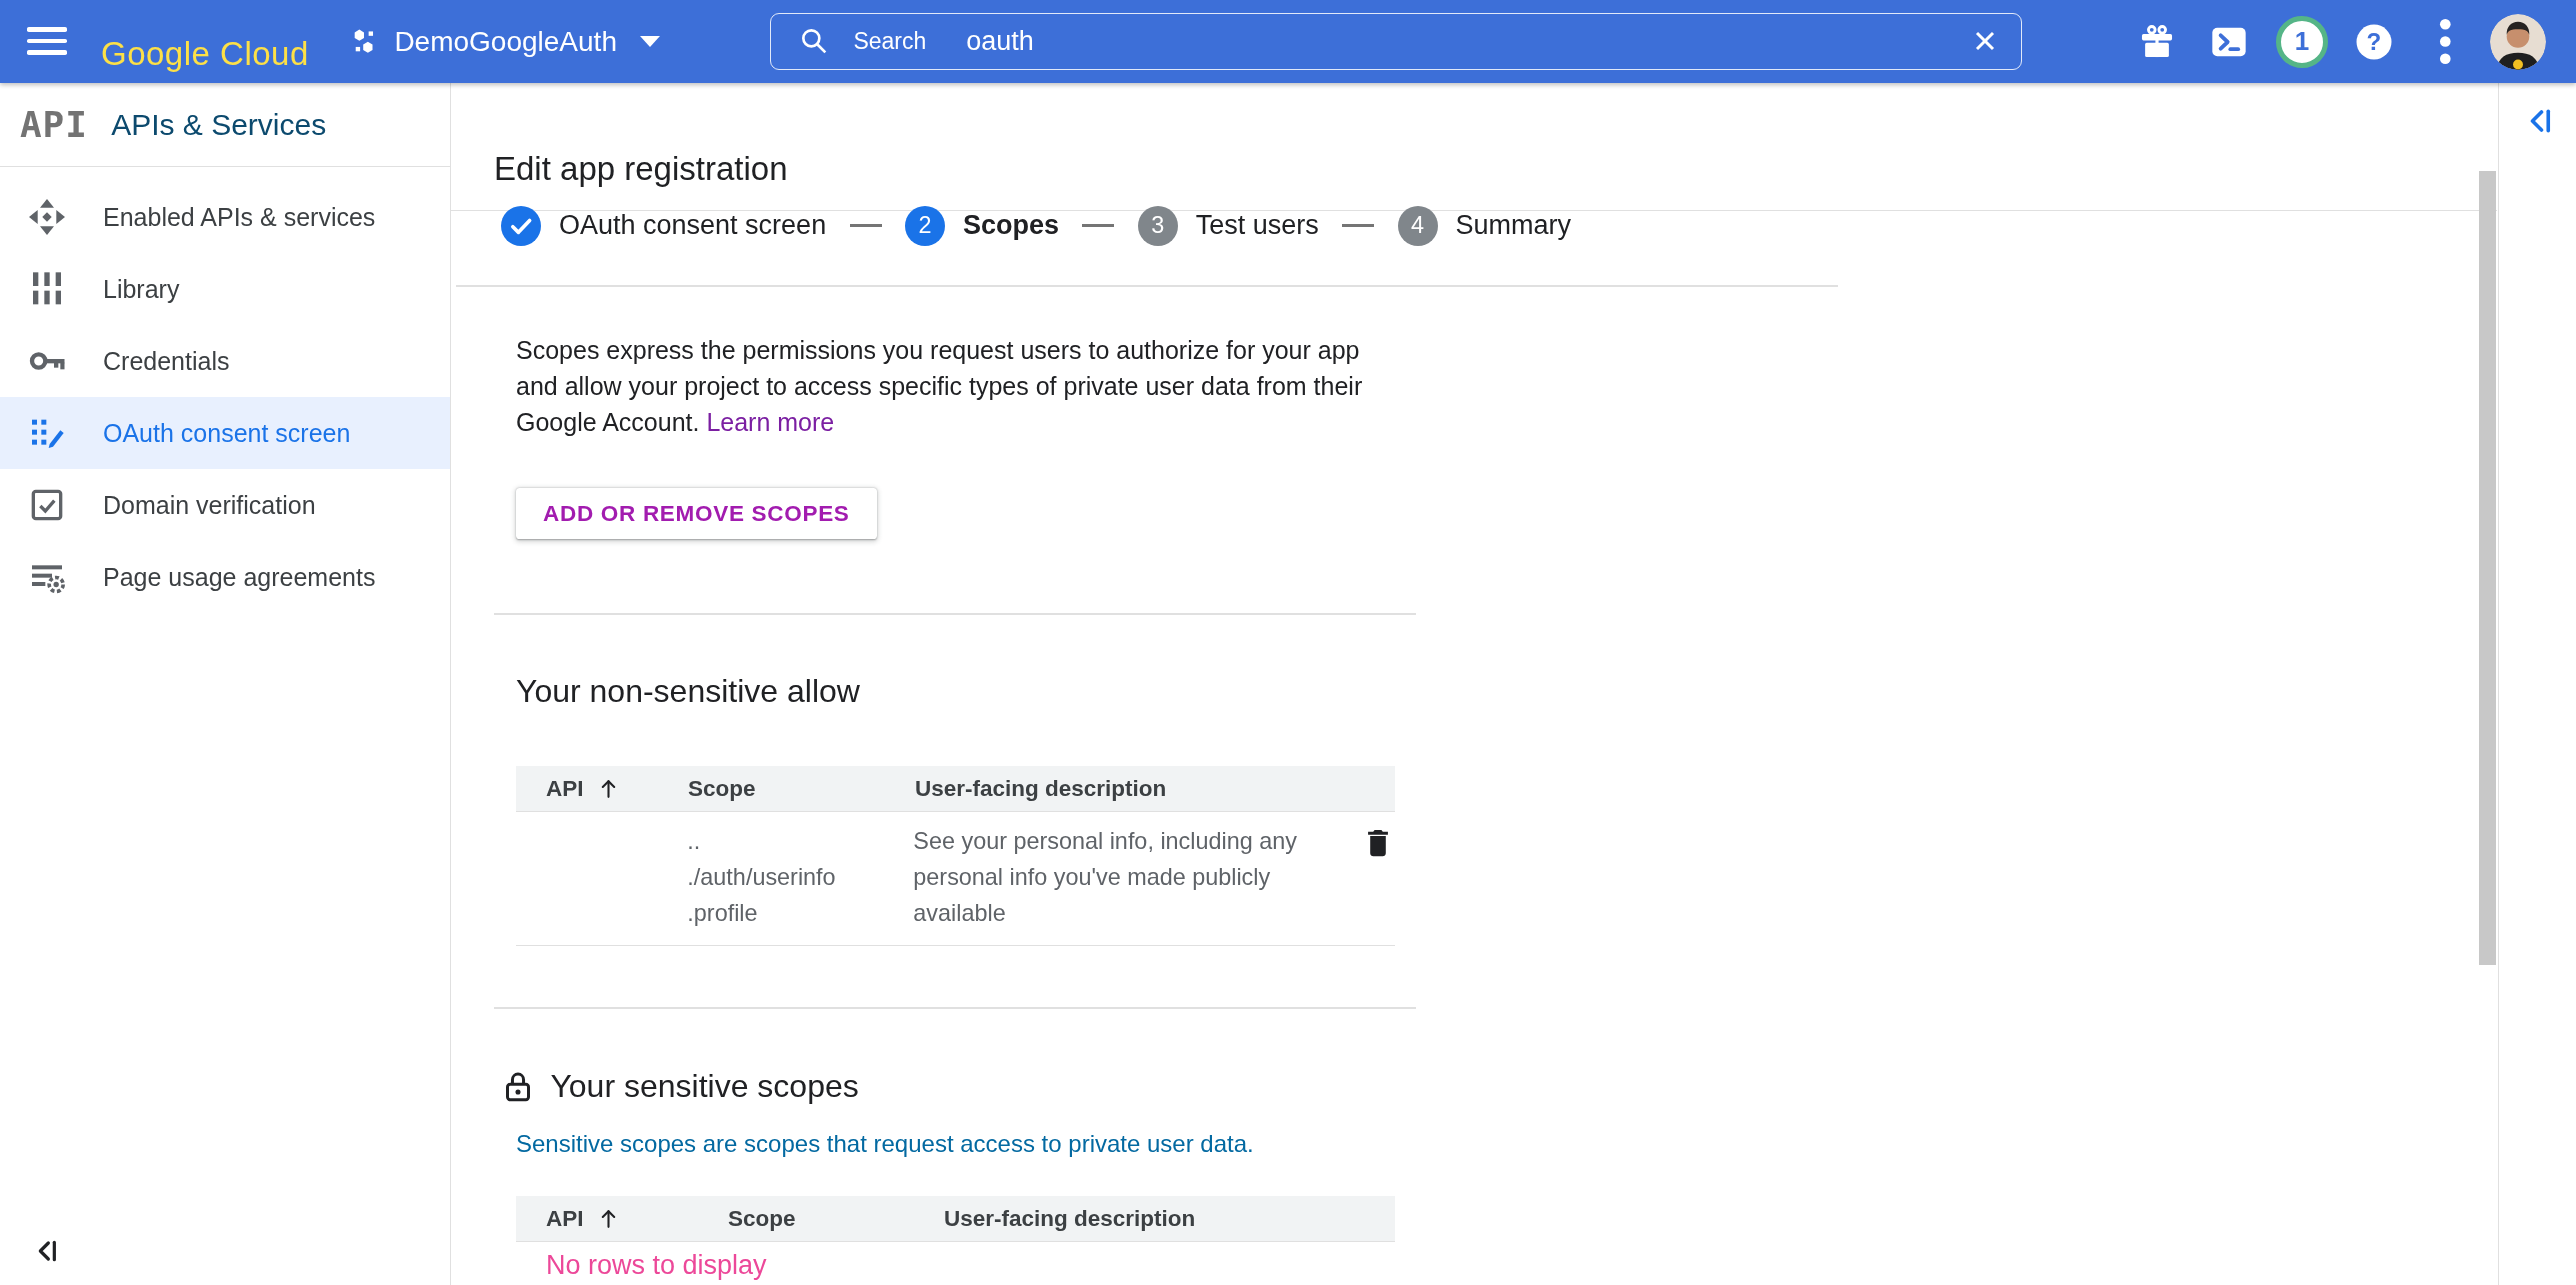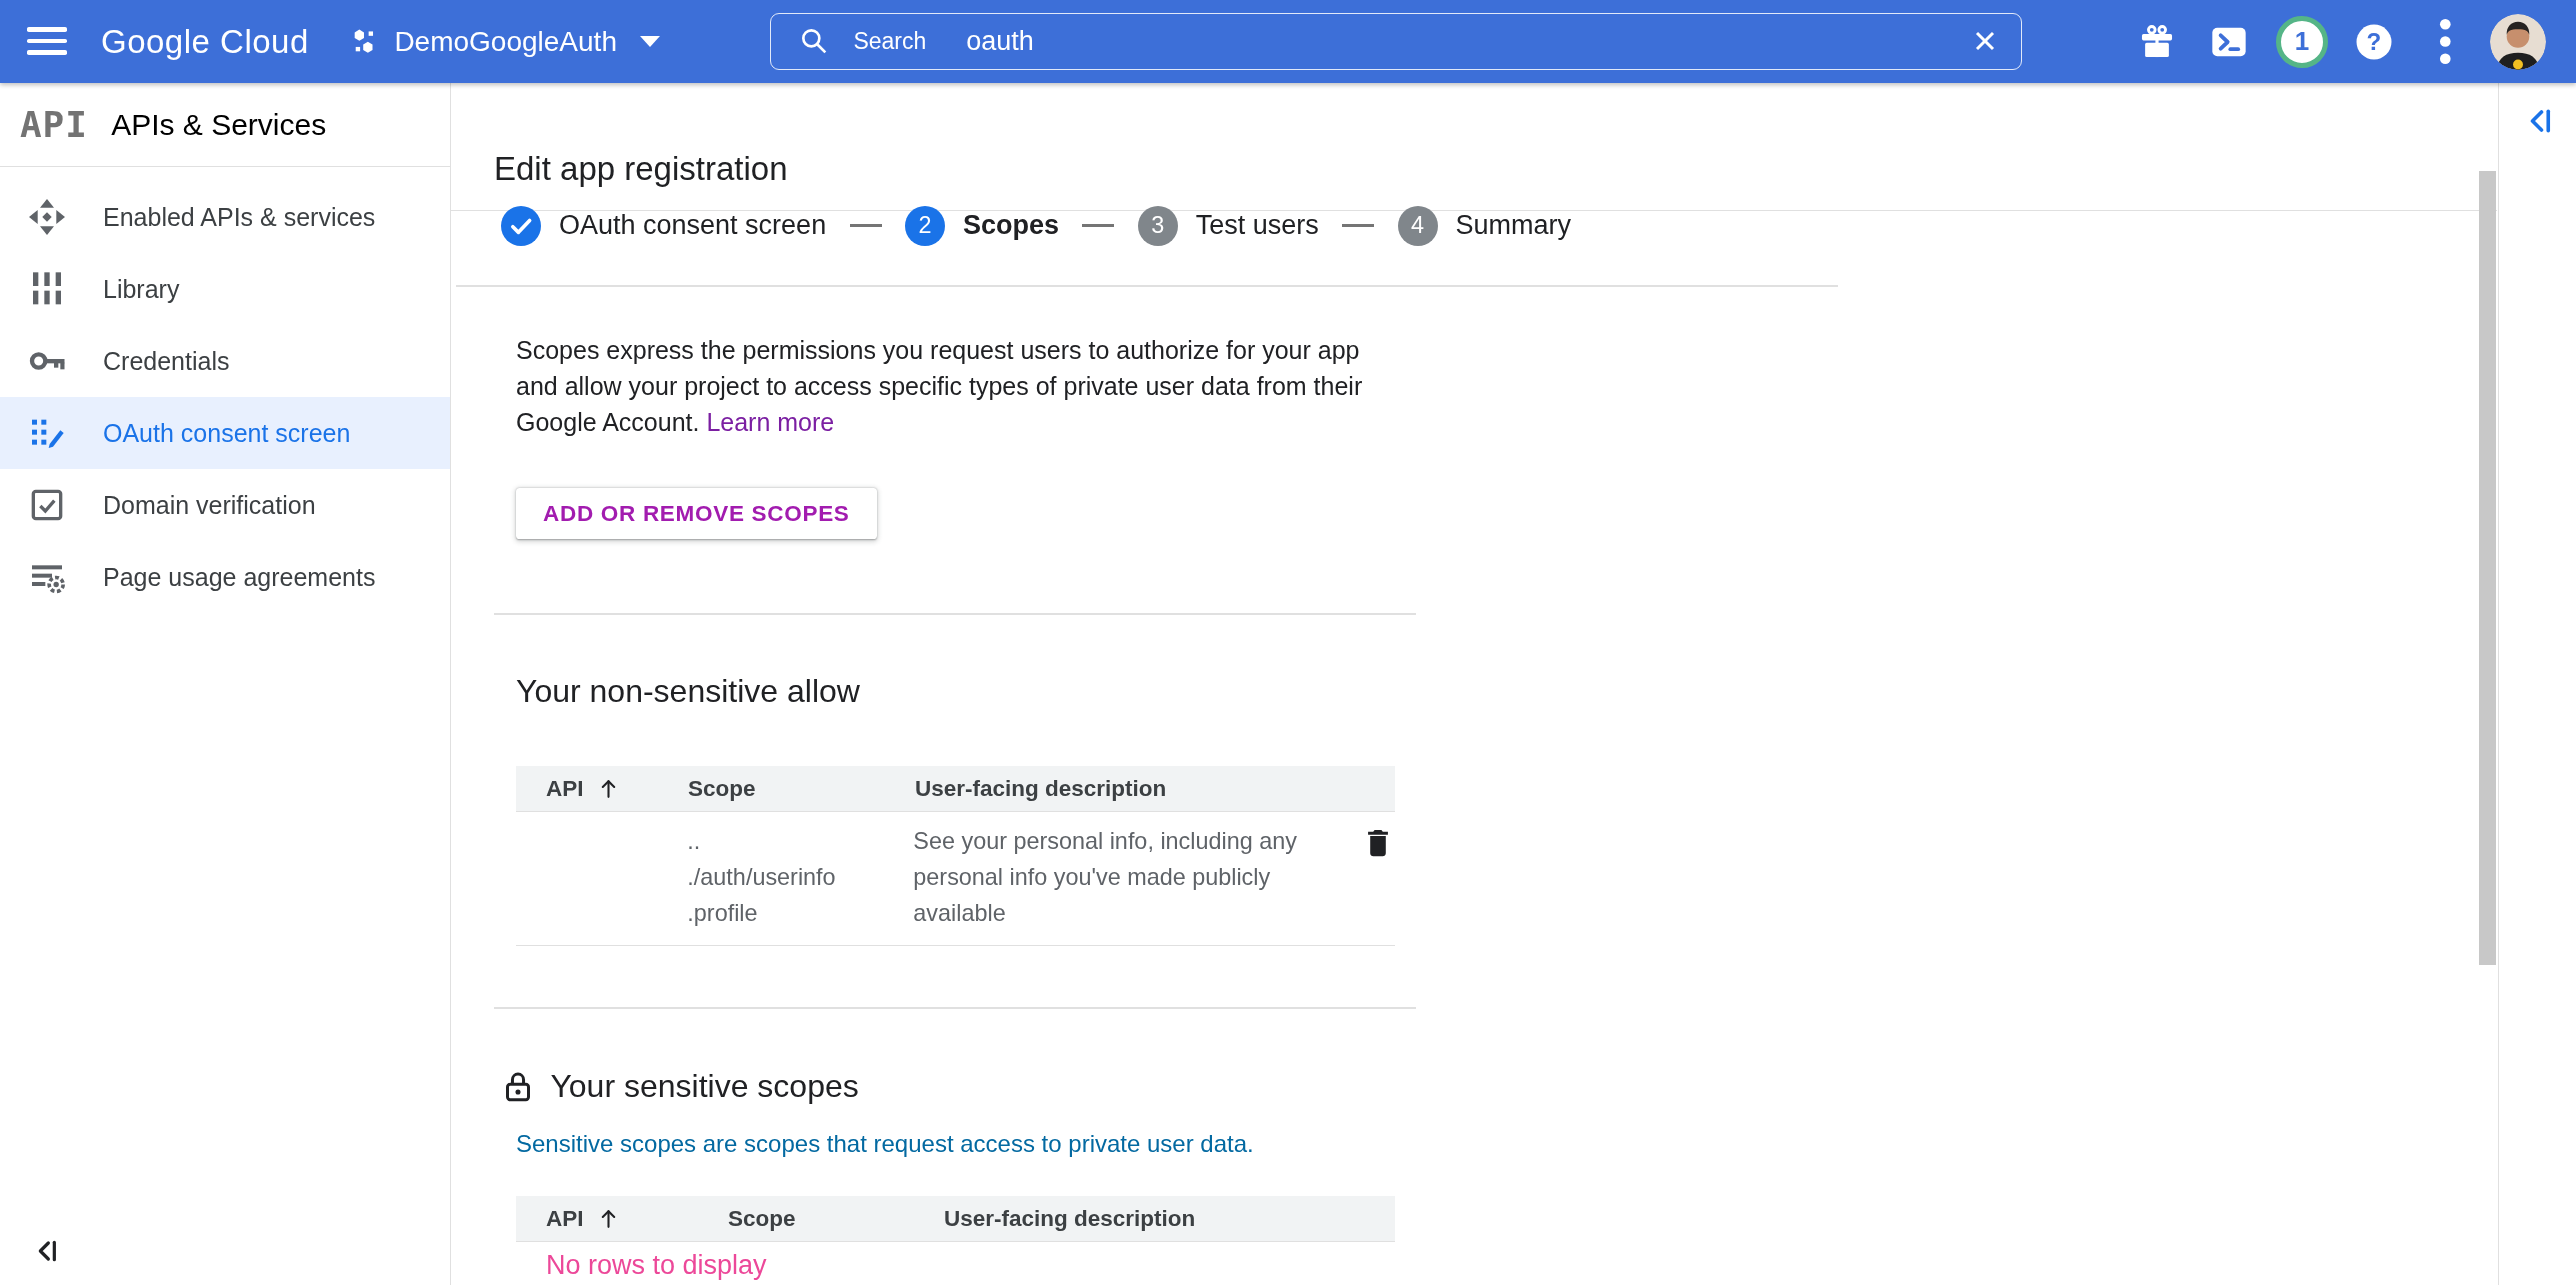--- a/index.html
+++ b/index.html
@@ -4,43 +4,43 @@
 <style>
   * { margin:0; padding:0; box-sizing:border-box; }
   html,body { width:2576px; height:1285px; overflow:hidden; background:#fff;
     font-family:"Liberation Sans", sans-serif; }
 
   
   .topbar { position:absolute; top:0; left:0; width:2576px; height:83px;
     background:#3d6fd8; box-shadow:0 1.8px 4.5px rgba(0,0,0,.25); z-index:10; }
   .hamburger { position:absolute; left:27px; top:27px; width:40px; height:29px; cursor:pointer; }
   .hamburger span { display:block; width:40px; height:4.5px; background:#fff; border-radius:1.8px; margin-bottom:7.2px; }
-  .gc-logo { position:absolute; left:101px; top:0; height:83px; line-height:83px;
-    color:#ffffff; font-size:33px; letter-spacing:0.5px; }
+  .gc-logo { position:absolute; left:101px; top:12px; height:83px; line-height:83px;
+    color:#fde047; font-size:33px; letter-spacing:0.5px; }
   .project-sel { position:absolute; left:349px; top:0; height:83px; display:flex; align-items:center; cursor:pointer; }
   .project-name { color:#fff; font-size:28px; margin-left:14.4px; }
   .caret-down { width:0; height:0; border-left:10px solid transparent; border-right:10px solid transparent;
     border-top:11.7px solid #fff; margin-left:23.4px; }
   .searchbox { position:absolute; left:770px; top:12.6px; width:1252px; height:57px;
     border:1.8px solid rgba(255,255,255,.85); border-radius:9px; display:flex; align-items:center; }
   .search-label { color:#fff; font-size:23px; margin-left:23.4px; }
   .search-value { color:#fff; font-size:27px; margin-left:40px; }
   .search-clear { position:absolute; right:20px; top:11.7px; width:32px; height:32px; cursor:pointer; }
   .tb-ic { position:absolute; top:0; height:83px; display:flex; align-items:center; justify-content:center; cursor:pointer; }
   .badge { width:52px; height:52px; border-radius:50%; background:#fff; border:5.4px solid #55b587;
     display:flex; align-items:center; justify-content:center; color:#3d6fd8; font-size:26px; font-weight:bold; }
   .avatar-wrap { width:56px; height:56px; border-radius:50%; overflow:hidden; }
 
   
   .sidebar { position:absolute; top:83px; left:0; width:451px; bottom:0; background:#fff;
     border-right:0.9px solid #e0e0e0; }
   .sb-header { height:84px; border-bottom:0.9px solid #e0e0e0; display:flex; align-items:center; }
   .api-logo { font-family:"DejaVu Sans Mono", monospace; font-weight:bold; font-size:36px;
     color:#737373; margin-left:20px; letter-spacing:0.9px; }
-  .sb-title { font-size:30px; color:#000000; margin-left:23.4px; }
+  .sb-title { font-size:30px; color:#0c4a6e; margin-left:23.4px; }
   .sb-items { padding-top:14.4px; }
   .sb-item { height:72px; display:flex; align-items:center; cursor:pointer;text-align:right; }
   .sb-item .ic { width:40px; height:40px; margin-left:27px; color:#5f6368; flex:none; }
   .sb-item .lbl { font-size:25px; color:#3c4043; margin-left:36px; white-space:nowrap; }
   .sb-item.selected { background:#e8f0fe; }
   .sb-item.selected .lbl { color:#1a73e8; }
   .sb-item.selected .ic { color:#1a73e8; }
   .sb-collapse { position:absolute; left:31px; bottom:18px; width:32px; height:32px; color:#202124; cursor:pointer; }
 
   

